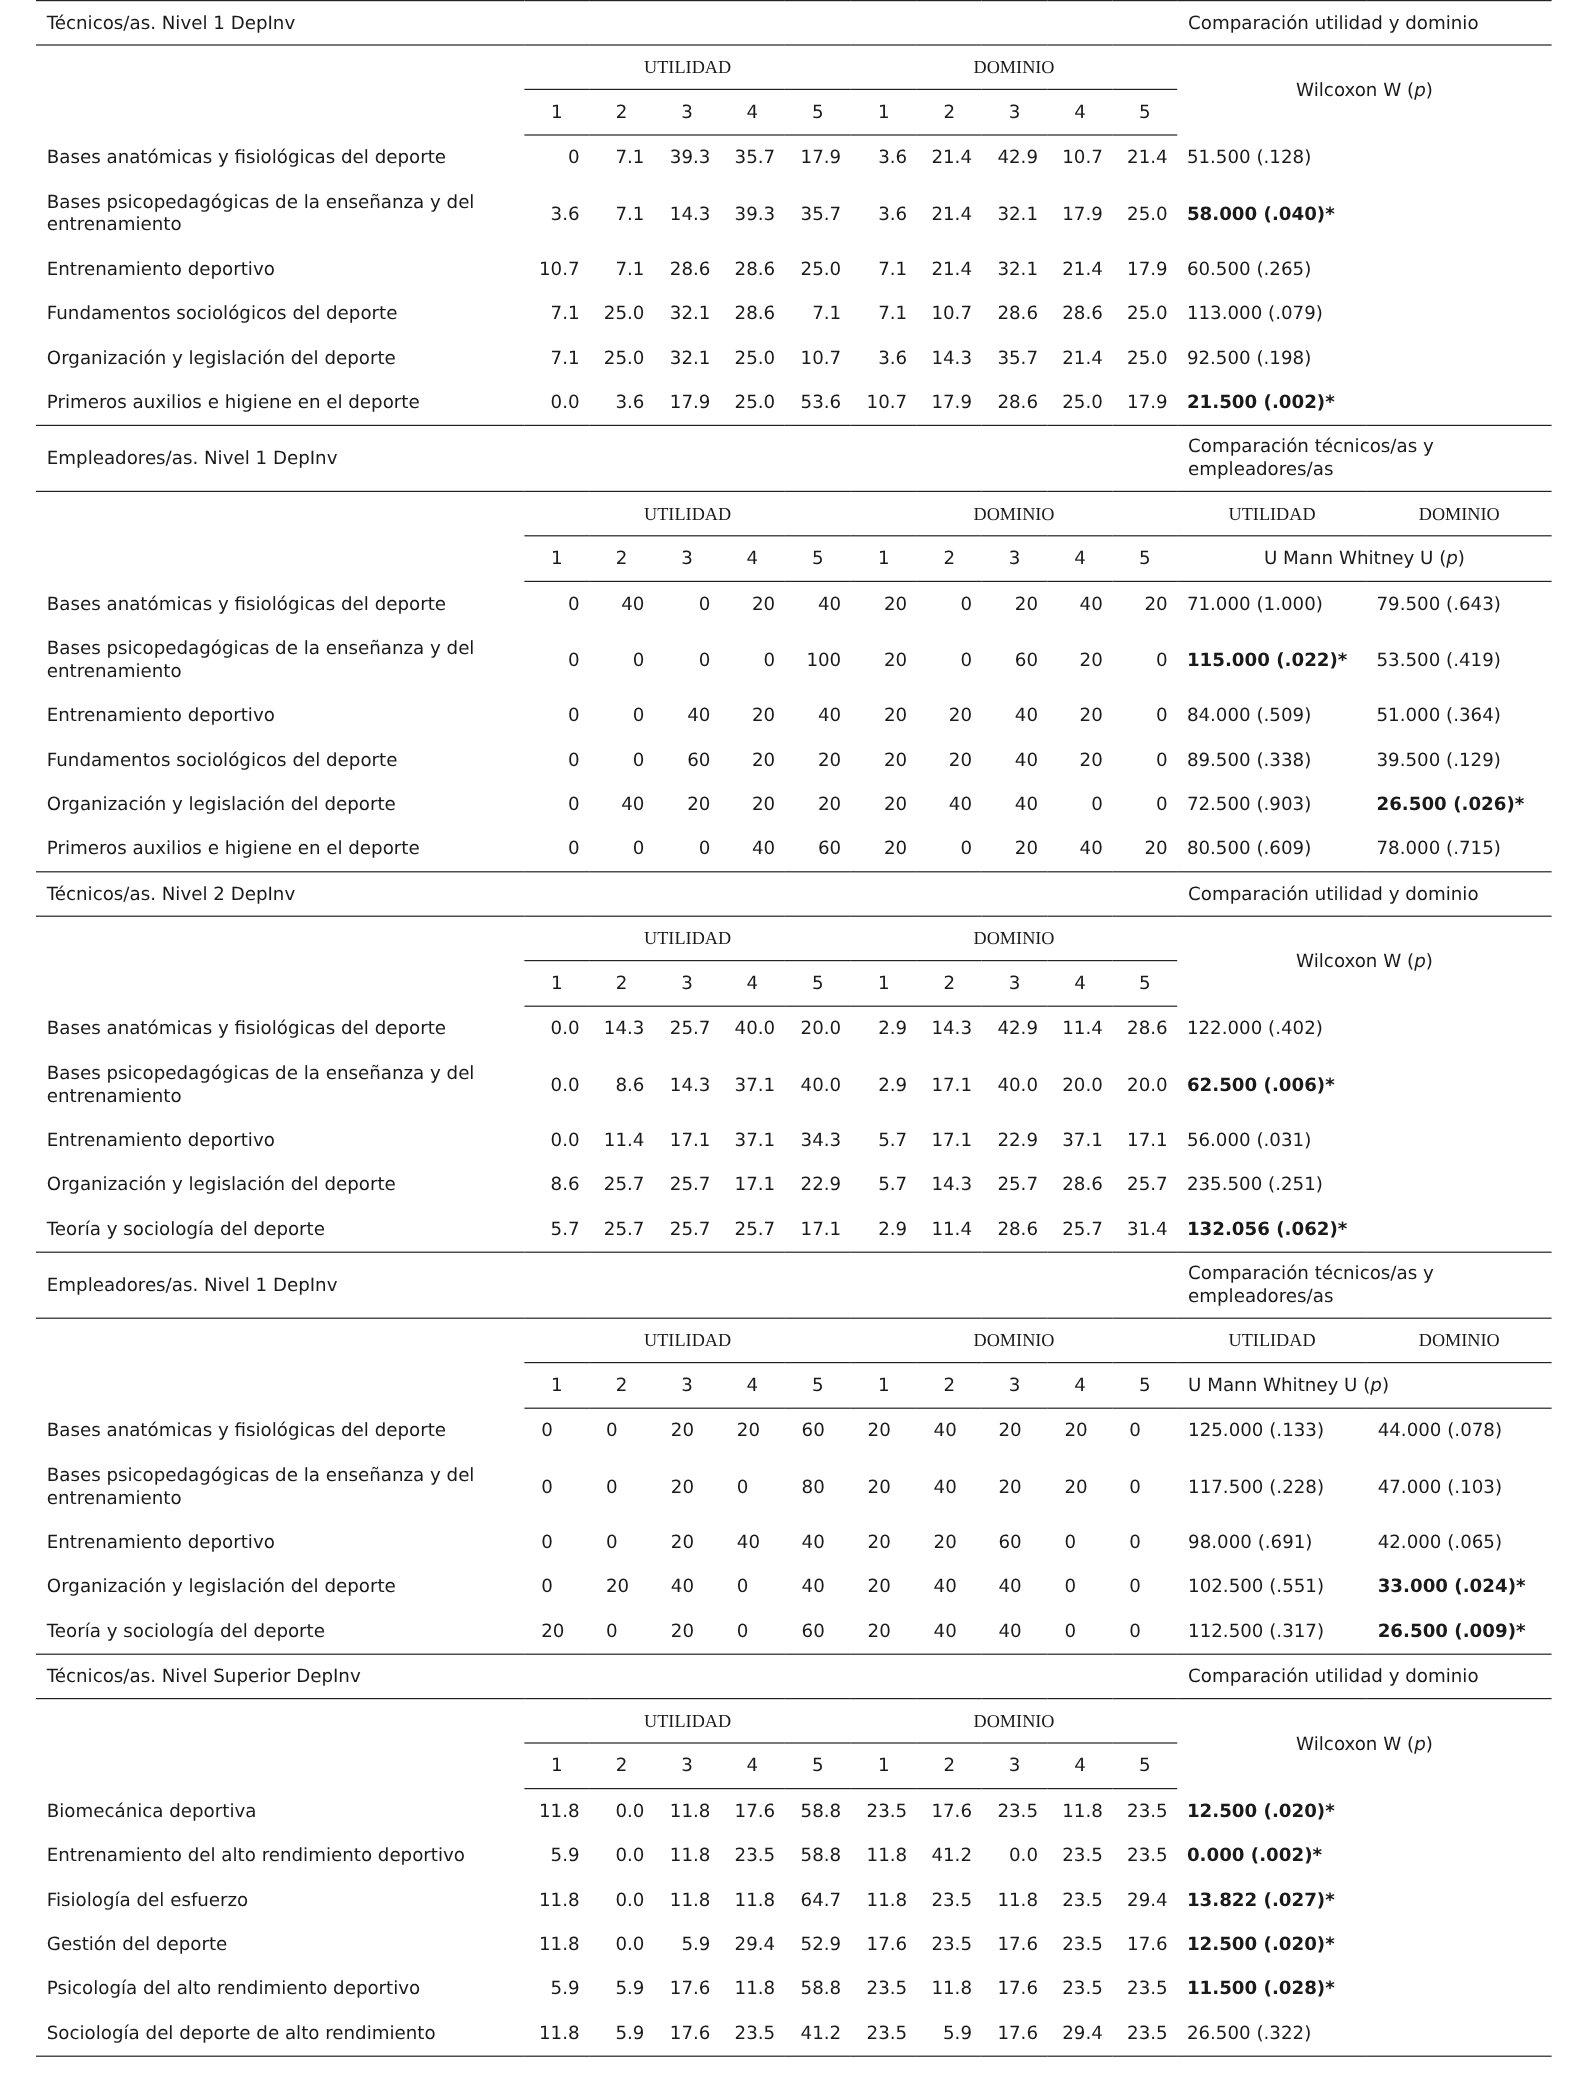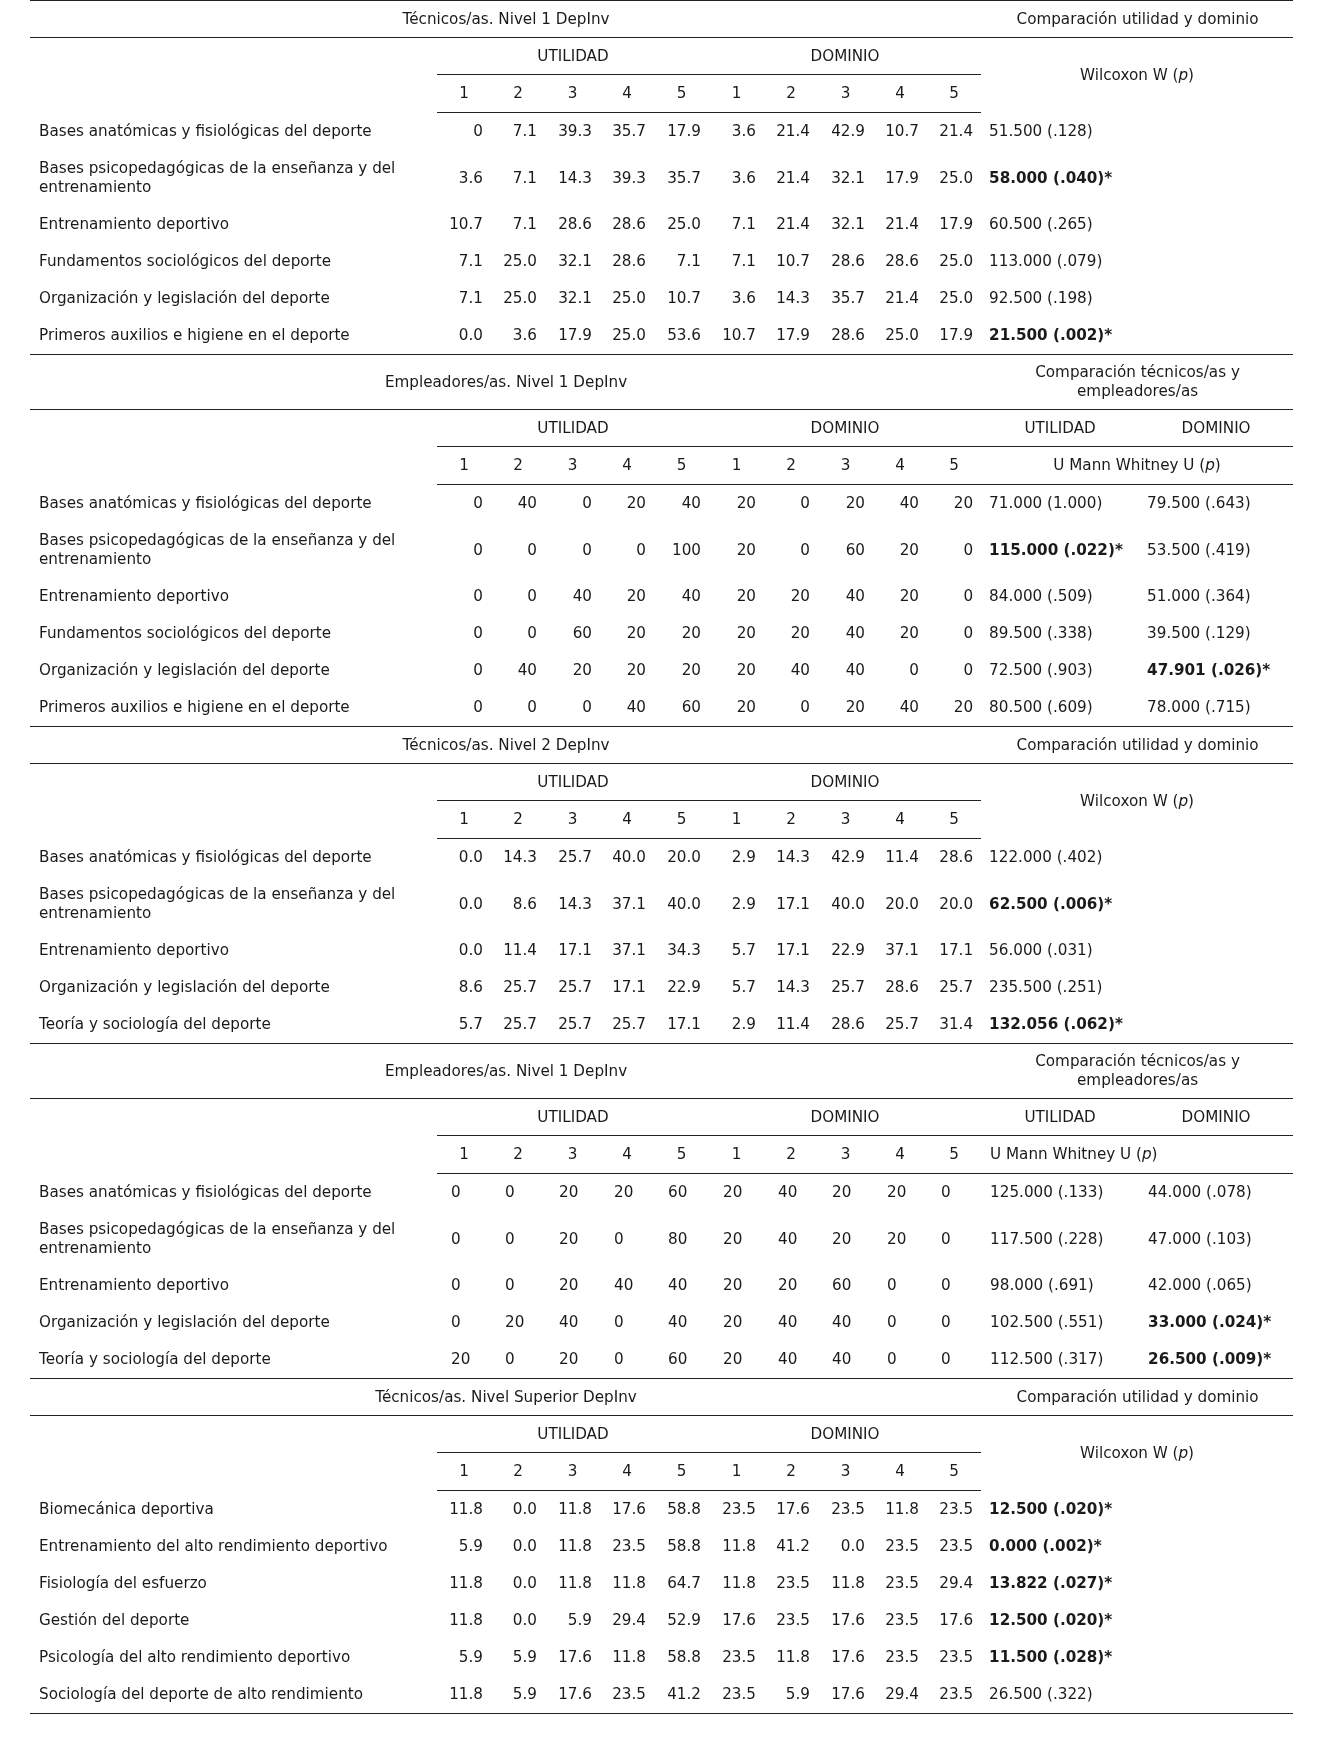--- a/index.html
+++ b/index.html
@@ -8,29 +8,29 @@
   #wrap { position:absolute; left:30px; top:0; width:1263px; }
   table { border-collapse:collapse; width:1263px; table-layout:fixed; }
   td { padding:0 8px; white-space:nowrap; vertical-align:middle; line-height:19px; }
   td.lab { white-space:normal; padding-left:9px; }
   td.num { text-align:right; padding:0 8px 0 0; }
   td.numl { text-align:left; padding:0 0 0 14px; }
   td.c { text-align:center; }
   td.stat { text-align:left; padding-right:9px; }
   td.statl { text-align:left; padding-left:9px; }
   .b { font-weight:bold; }
-  .sec-title td { height:36px;text-align:center; }
+  .sec-title td { height:36px; }
   .sec-title.two td { height:54px; }
   .grp td { height:36px; }
   .sub td { height:37px; }
   .row1 td { height:37px; }
   .row2 td { height:56px; }
   .topline td { border-top:1.5px solid #222; }
   .botline td { border-bottom:1.5px solid #222; }
-  .uline { border-bottom:1.5px solid #222; }
+  .uline { border-bottom:1.5px solid #222;font-family:Liberation Serif, serif; }
   .note { padding:4px 9px; height:24px; line-height:24px; }
   i { font-style:italic; }
 </style>
 </head>
 <body>
 
 <div id="wrap">
   <table id="main-table">
     <colgroup>
       <col style="width:407px">
@@ -244,21 +244,21 @@
           <td class="num">40</td>
           <td class="num">20</td>
           <td class="num">20</td>
           <td class="num">20</td>
           <td class="num">20</td>
           <td class="num">40</td>
           <td class="num">40</td>
           <td class="num">0</td>
           <td class="num">0</td>
           <td class="stat">72.500 (.903)</td>
-          <td class="stat b">47.901 (.026)*</td>
+          <td class="stat b">26.500 (.026)*</td>
         </tr>
         <tr class="row1 botline">
           <td class="lab">Primeros auxilios e higiene en el deporte</td>
           <td class="num">0</td>
           <td class="num">0</td>
           <td class="num">0</td>
           <td class="num">40</td>
           <td class="num">60</td>
           <td class="num">20</td>
           <td class="num">0</td>

